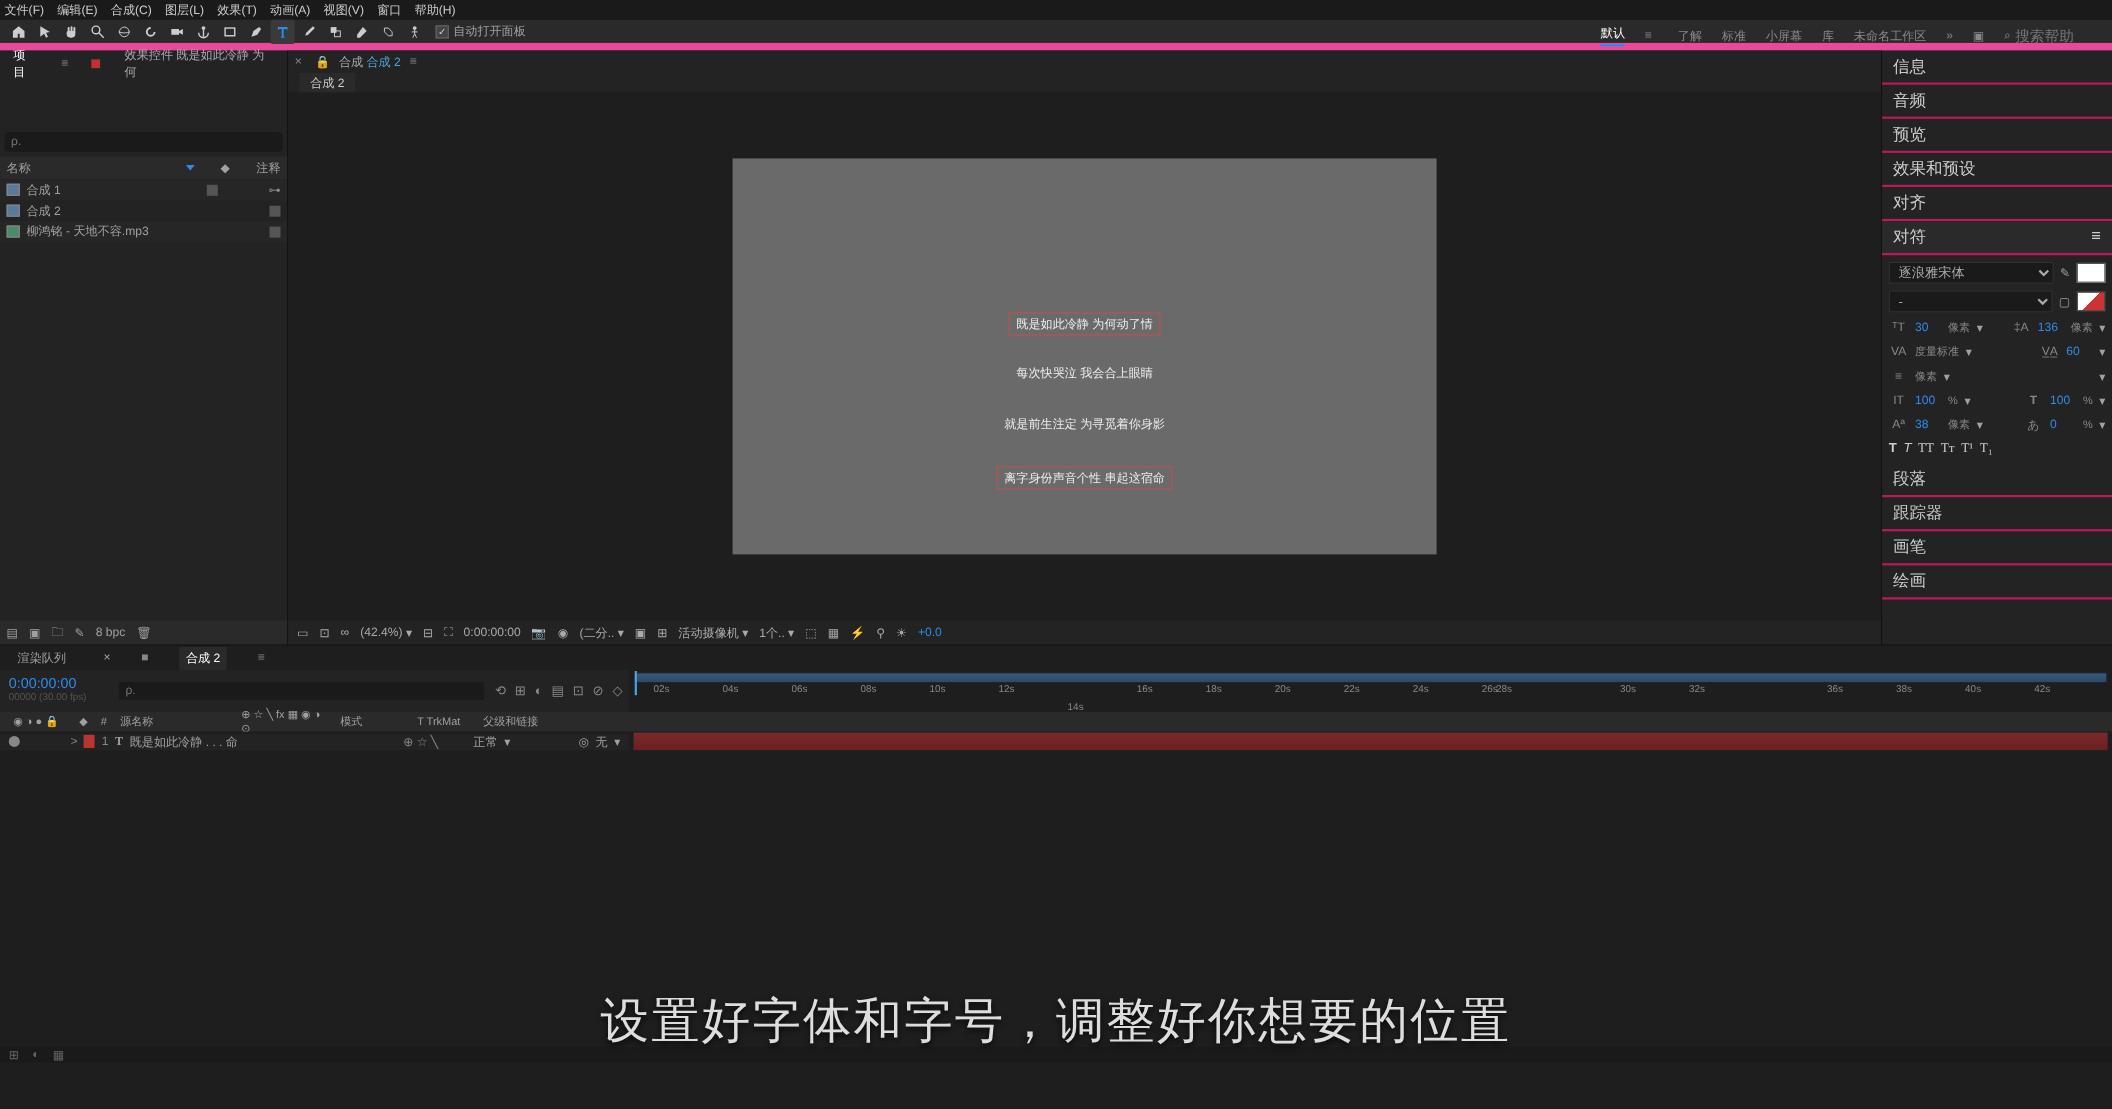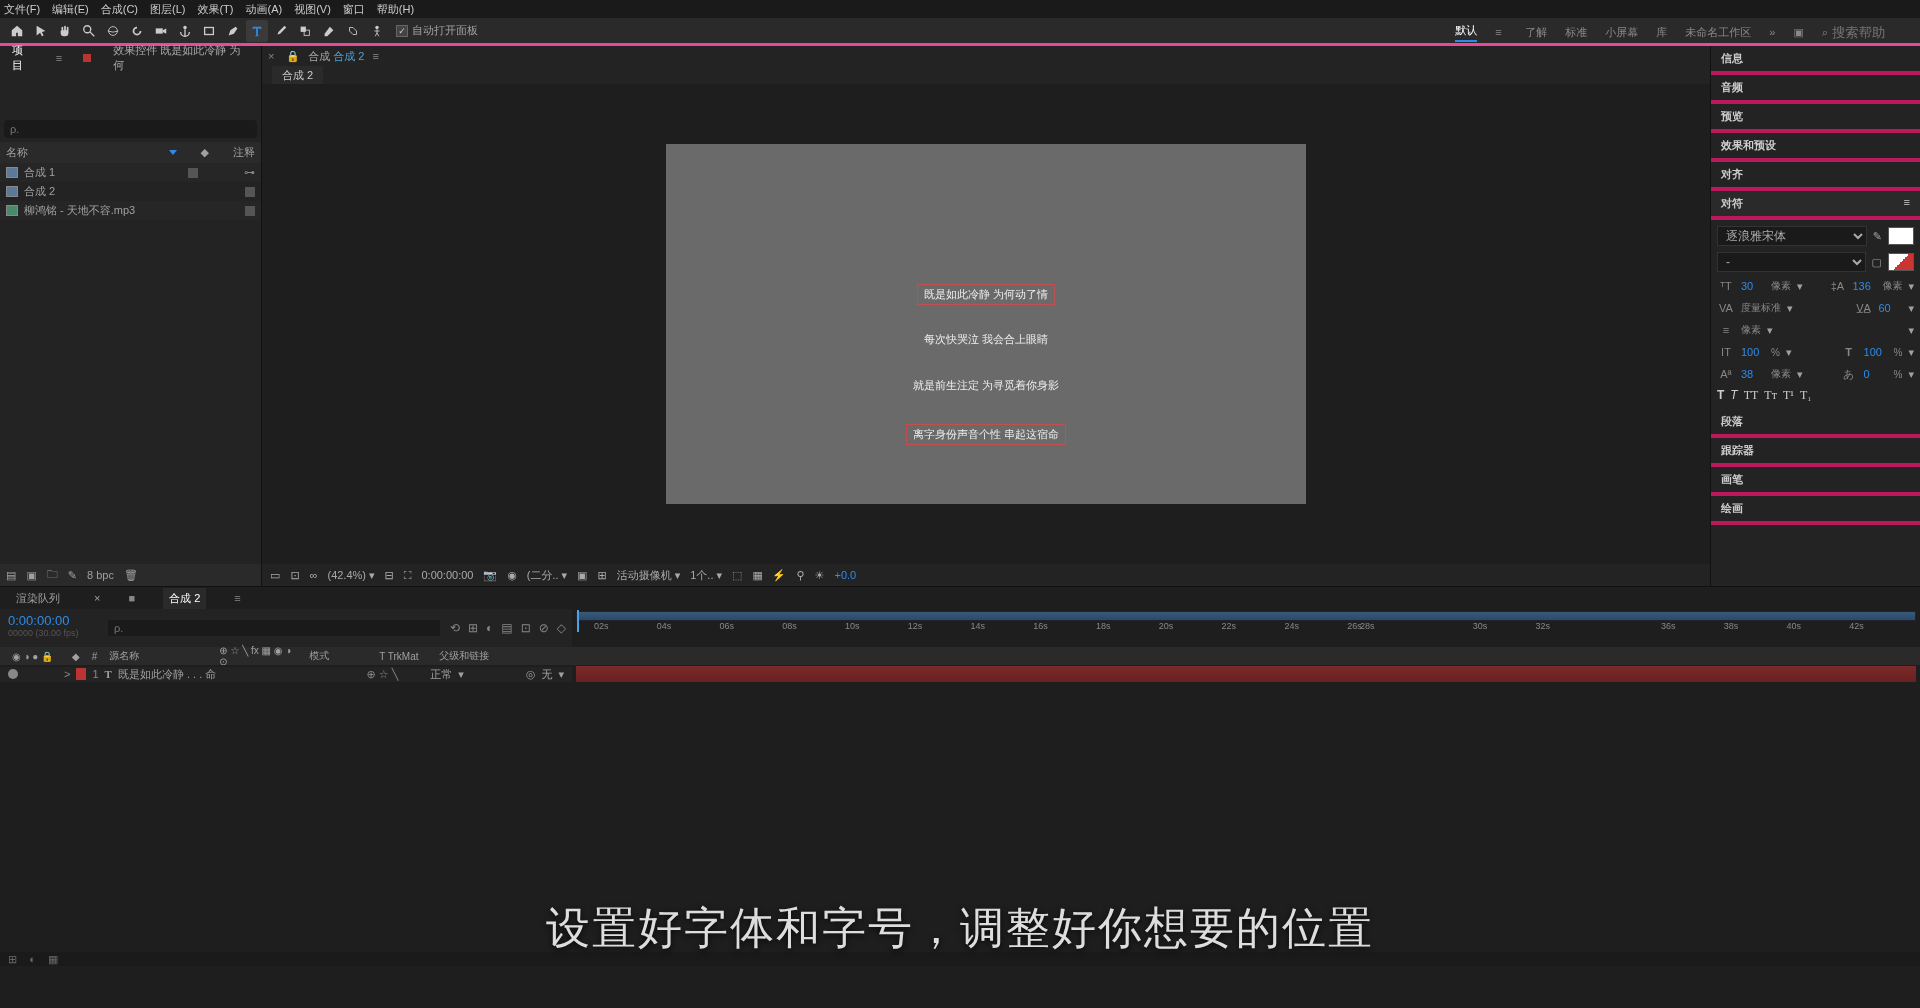--- a/index.html
+++ b/index.html
@@ -1,19 +1,19 @@
 <!DOCTYPE html>
 <html><head>
 <meta charset="utf-8">
 <style>
 * { margin:0; padding:0; box-sizing:border-box; font-family:"Microsoft YaHei","PingFang SC",sans-serif; }
 body { background:#1e1e1e; color:#a0a0a0; font-size:11px; overflow:hidden; width:1920px; height:1008px; position:relative; }
 .menubar { background:#1a1a1a; height:18px; display:flex; align-items:center; padding:0 4px; gap:12px; font-size:11px; color:#ccc; }
 .menubar span { cursor:pointer; }
-.toolbar { background:#2a2a2a; height:28px; display:flex; align-items:center; padding:0 6px; gap:2px; border-bottom:3px solid #ec4899; }
+.toolbar { background:#2a2a2a; height:28px; display:flex; align-items:center; padding:0 6px; gap:2px; border-bottom:7px solid #ec4899; }
 .tool { width:22px; height:22px; display:flex; align-items:center; justify-content:center; color:#ccc; cursor:pointer; border-radius:2px; }
 .tool.active { background:#3a3a3a; color:#2d8ceb; }
 .tool svg { width:14px; height:14px; fill:currentColor; }
 .chk { display:flex; align-items:center; gap:4px; margin-left:6px; }
 .chk .box { width:12px; height:12px; background:#444; border:1px solid #666; display:flex; align-items:center; justify-content:center; }
 .chk .box::after { content:"✓"; font-size:9px; color:#ccc; }
 .ws-tabs { position:absolute; right:8px; top:18px; height:28px; display:flex; align-items:center; gap:18px; font-size:11px; color:#888; }
 .ws-tabs .active { color:#fff; border-bottom:2px solid #2d8ceb; padding-bottom:2px; }
 .ws-tabs .srch { display:flex; align-items:center; gap:4px; }
 .ws-tabs input { background:transparent; border:none; color:#888; width:80px; outline:none; }
@@ -42,21 +42,21 @@
 .sub-tabs { height:18px; background:#232323; display:flex; align-items:center; padding:0 10px; font-size:11px; }
 .sub-tabs .st { background:#2a2a2a; padding:2px 10px; color:#ccc; }
 .viewer { flex:1; display:flex; align-items:center; justify-content:center; background:#1e1e1e; }
 .canvas { width:640px; height:360px; background:#6a6a6a; position:relative; }
 .txtline { position:absolute; left:50%; transform:translateX(-50%); color:#eee; font-size:11px; white-space:nowrap; }
 .txtbox { border:1px solid #c05050; padding:2px 6px; }
 .viewer-foot { height:22px; background:#232323; display:flex; align-items:center; padding:0 8px; gap:10px; font-size:11px; color:#aaa; }
 .viewer-foot .w { display:flex; align-items:center; gap:3px; }
 .viewer-foot .blue { color:#2d8ceb; }
 .right { width:210px; background:#232323; border-left:1px solid #111; display:flex; flex-direction:column; }
-.rp { padding:5px 10px; border-bottom:4px solid #be185d; font-size:11px; color:#ccc; cursor:pointer;font-weight:bold; }
+.rp { padding:5px 10px; border-bottom:2px solid #be185d; font-size:15px; color:#ccc; cursor:pointer; }
 .rp.open { background:#2a2a2a; }
 .char { padding:6px; display:flex; flex-direction:column; gap:6px; }
 .char .row { display:flex; align-items:center; gap:6px; }
 .char select { flex:1; background:#1a1a1a; border:1px solid #333; color:#aaa; font-size:12px; padding:1px 4px; }
 .char .swatch { width:26px; height:18px; background:#fff; border:1px solid #555; }
 .char .swatch2 { width:26px; height:18px; background:linear-gradient(135deg,#fff 50%,#c33 50%); border:1px solid #555; }
 .char .propico { width:18px; height:16px; display:flex;align-items:center;justify-content:center; color:#888; font-size:11px;}
 .char .val { color:#2d8ceb; font-size:11px; min-width:24px; }
 .char .unit { color:#888; font-size:10px; }
 .char .btns { display:flex; gap:6px; }
@@ -433,21 +433,21 @@
       <div class="ruler-bar">
         <div style="position:absolute;left:0;top:-2px;width:2px;height:22px;background:#4aa3df"></div>
       </div>
       <div class="ticks" id="ticks">
           <span class="tick" style="left: 18px;">02s</span>
           <span class="tick" style="left: 80.7619px;">04s</span>
           <span class="tick" style="left: 143.524px;">06s</span>
           <span class="tick" style="left: 206.286px;">08s</span>
           <span class="tick" style="left: 269.048px;">10s</span>
           <span class="tick" style="left: 331.81px;">12s</span>
-          <span class="tick" style="left: 394.571px;">14s</span>
+          <span class="tick" style="left: 394.571px; margin-top: 16px;">14s</span>
           <span class="tick" style="left: 457.333px;">16s</span>
           <span class="tick" style="left: 520.095px;">18s</span>
           <span class="tick" style="left: 582.857px;">20s</span>
           <span class="tick" style="left: 645.619px;">22s</span>
           <span class="tick" style="left: 708.381px;">24s</span>
           <span class="tick" style="left: 771.143px;">26s</span>
           <span class="tick" style="left: 784px;">28s</span>
           <span class="tick" style="left: 896.667px;">30s</span>
           <span class="tick" style="left: 959.429px;">32s</span>
           <span class="tick" style="left: 1043px; margin-top: 48px;">34s</span>

